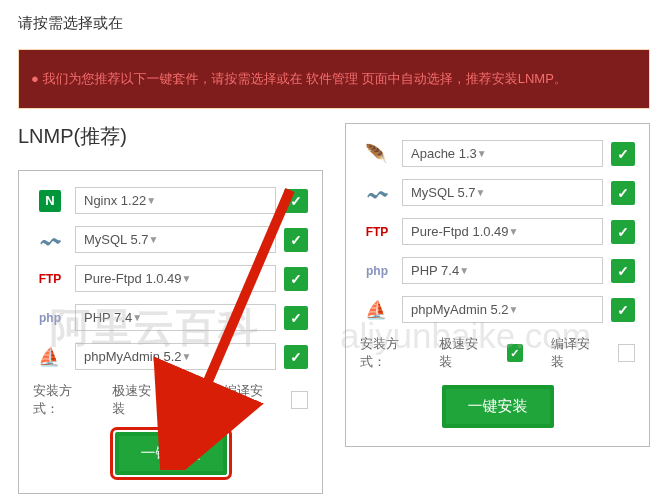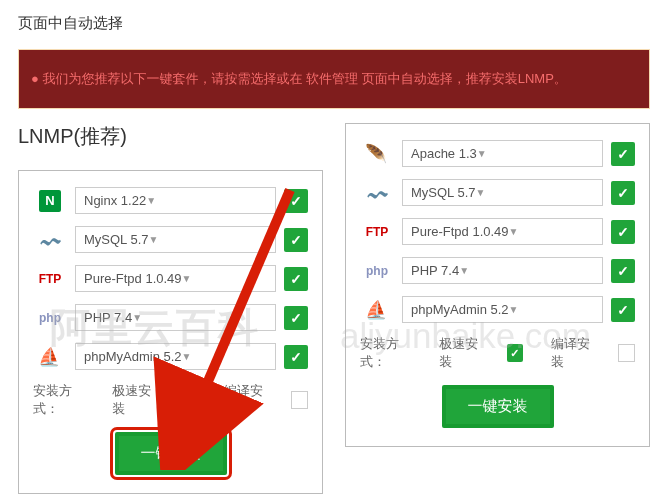--- a/index.html
+++ b/index.html
@@ -30,21 +30,21 @@
 .icon-nginx { width:22px; height:22px; background:#009639; color:#fff; display:flex; align-items:center; justify-content:center; font-weight:bold; font-size:13px; border-radius:2px; }
 .icon-mysql { color:#5d87a1; font-size:20px; transform:rotate(-10deg); }
 .icon-ftp { color:#c00; font-weight:bold; font-size:12px; }
 .icon-php { color:#8993be; font-weight:bold; font-size:12px; }
 .icon-pma { font-size:18px; }
 .icon-apache { color:#d22128; font-size:18px; }
 </style>
 </head>
 <body>
 
-<div class="modal-title">页面中自动选择</div>
+<div class="modal-title">请按需选择或在</div>
 
 <div class="alert-bar">
   <div class="alert-text">
     <span class="alert-strong">● 我们为您推荐以下一键套件，请按需选择或在 </span><span class="danger">软件管理</span><span class="alert-strong"> 页面中自动选择，推荐安装LNMP。</span>
   </div>
 </div>
 
 <div class="stacks">
   <div class="stack">
     <div class="stack-title">LNMP(推荐)</div>

